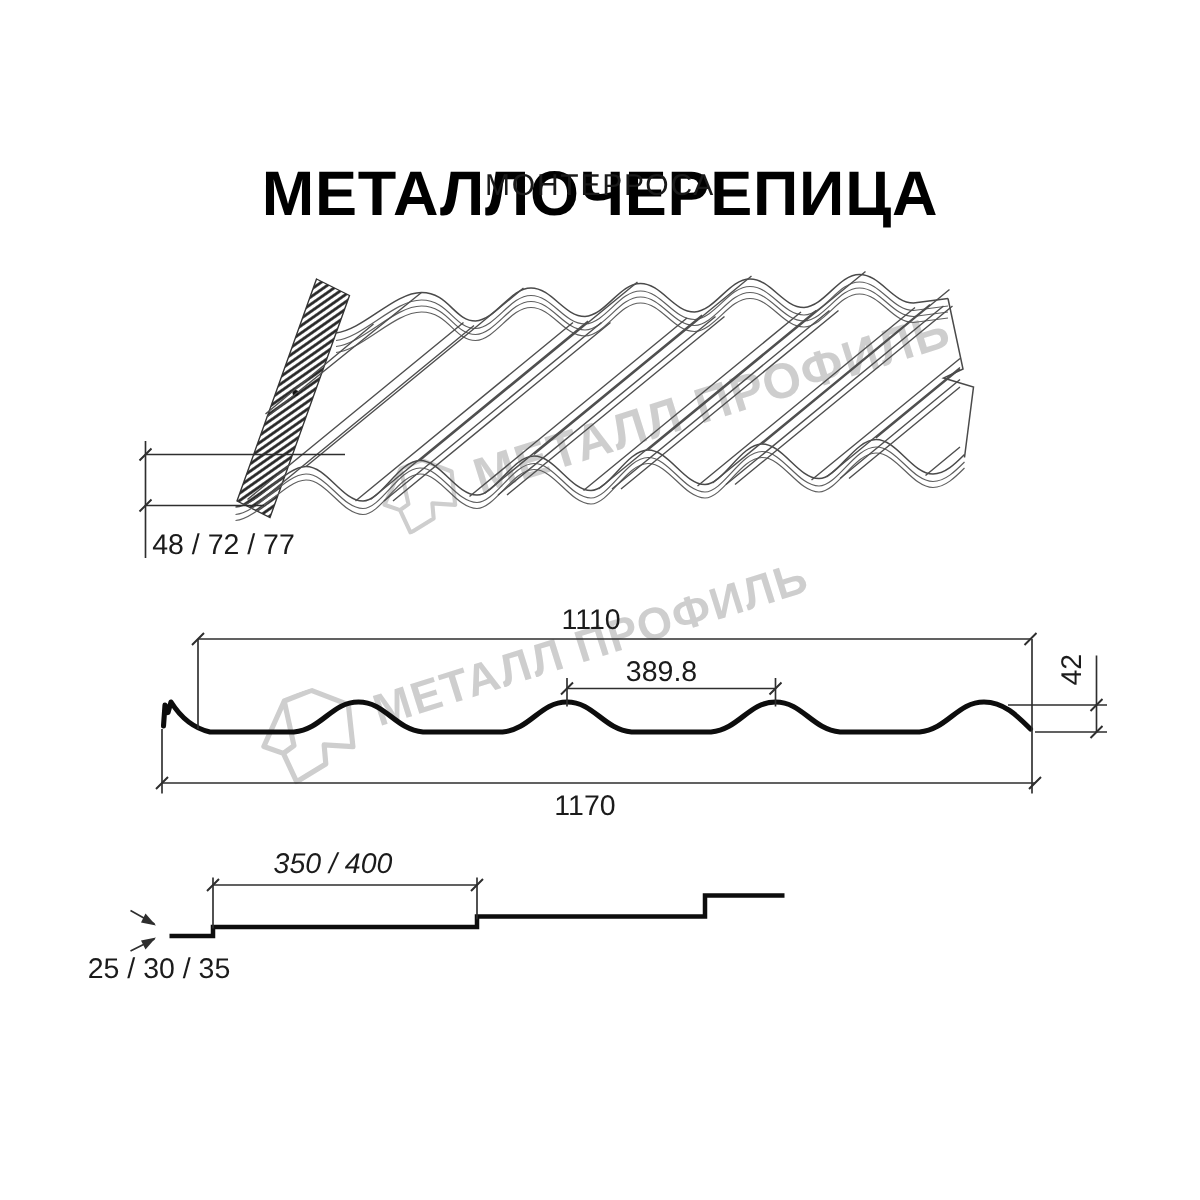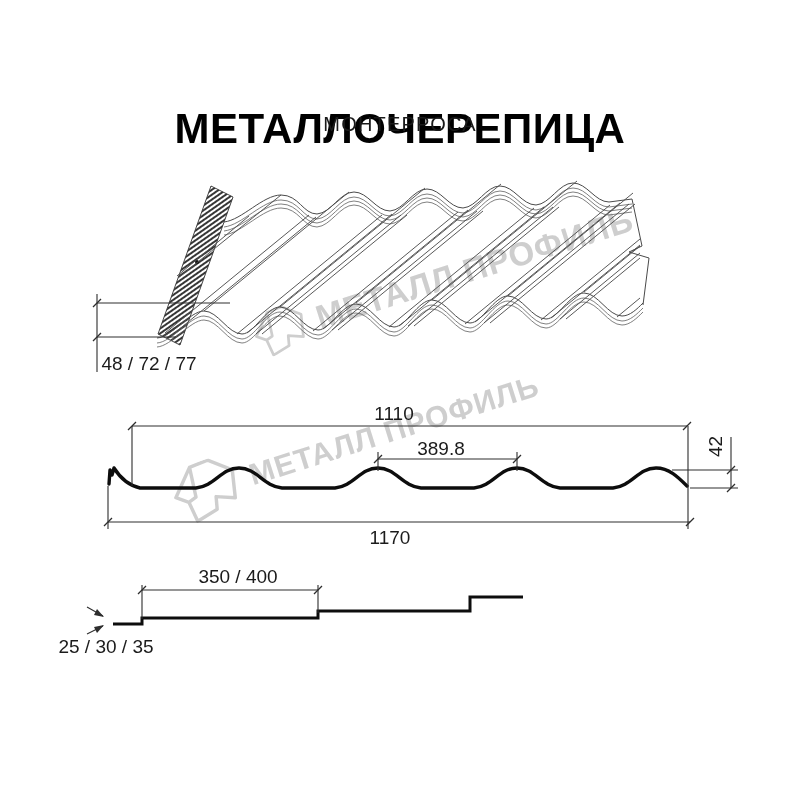--- a/index.html
+++ b/index.html
@@ -152,15 +152,15 @@
 <div class="abs dim-label" style="left:149px;top:354px;">48 / 72 / 77</div>
 
 <div class="abs dim-label" style="left:394px;top:404px;">1110</div>
 
 <div class="abs dim-label" style="left:441px;top:439px;">389.8</div>
 
 <div class="abs dim-label rot" style="left:698px;top:437px;">42</div>
 
 <div class="abs dim-label" style="left:390px;top:528px;">1170</div>
 
-<div class="abs dim-label" style="left:238px;top:567px;">350 / 400</div>
+<div class="abs dim-label" style="left:222px;top:567px;font-style:italic;">350 / 400</div>
 
 <div class="abs dim-label" style="left:90px;top:637px;margin-left:16px;">25 / 30 / 35</div>
 
 </body></html>

